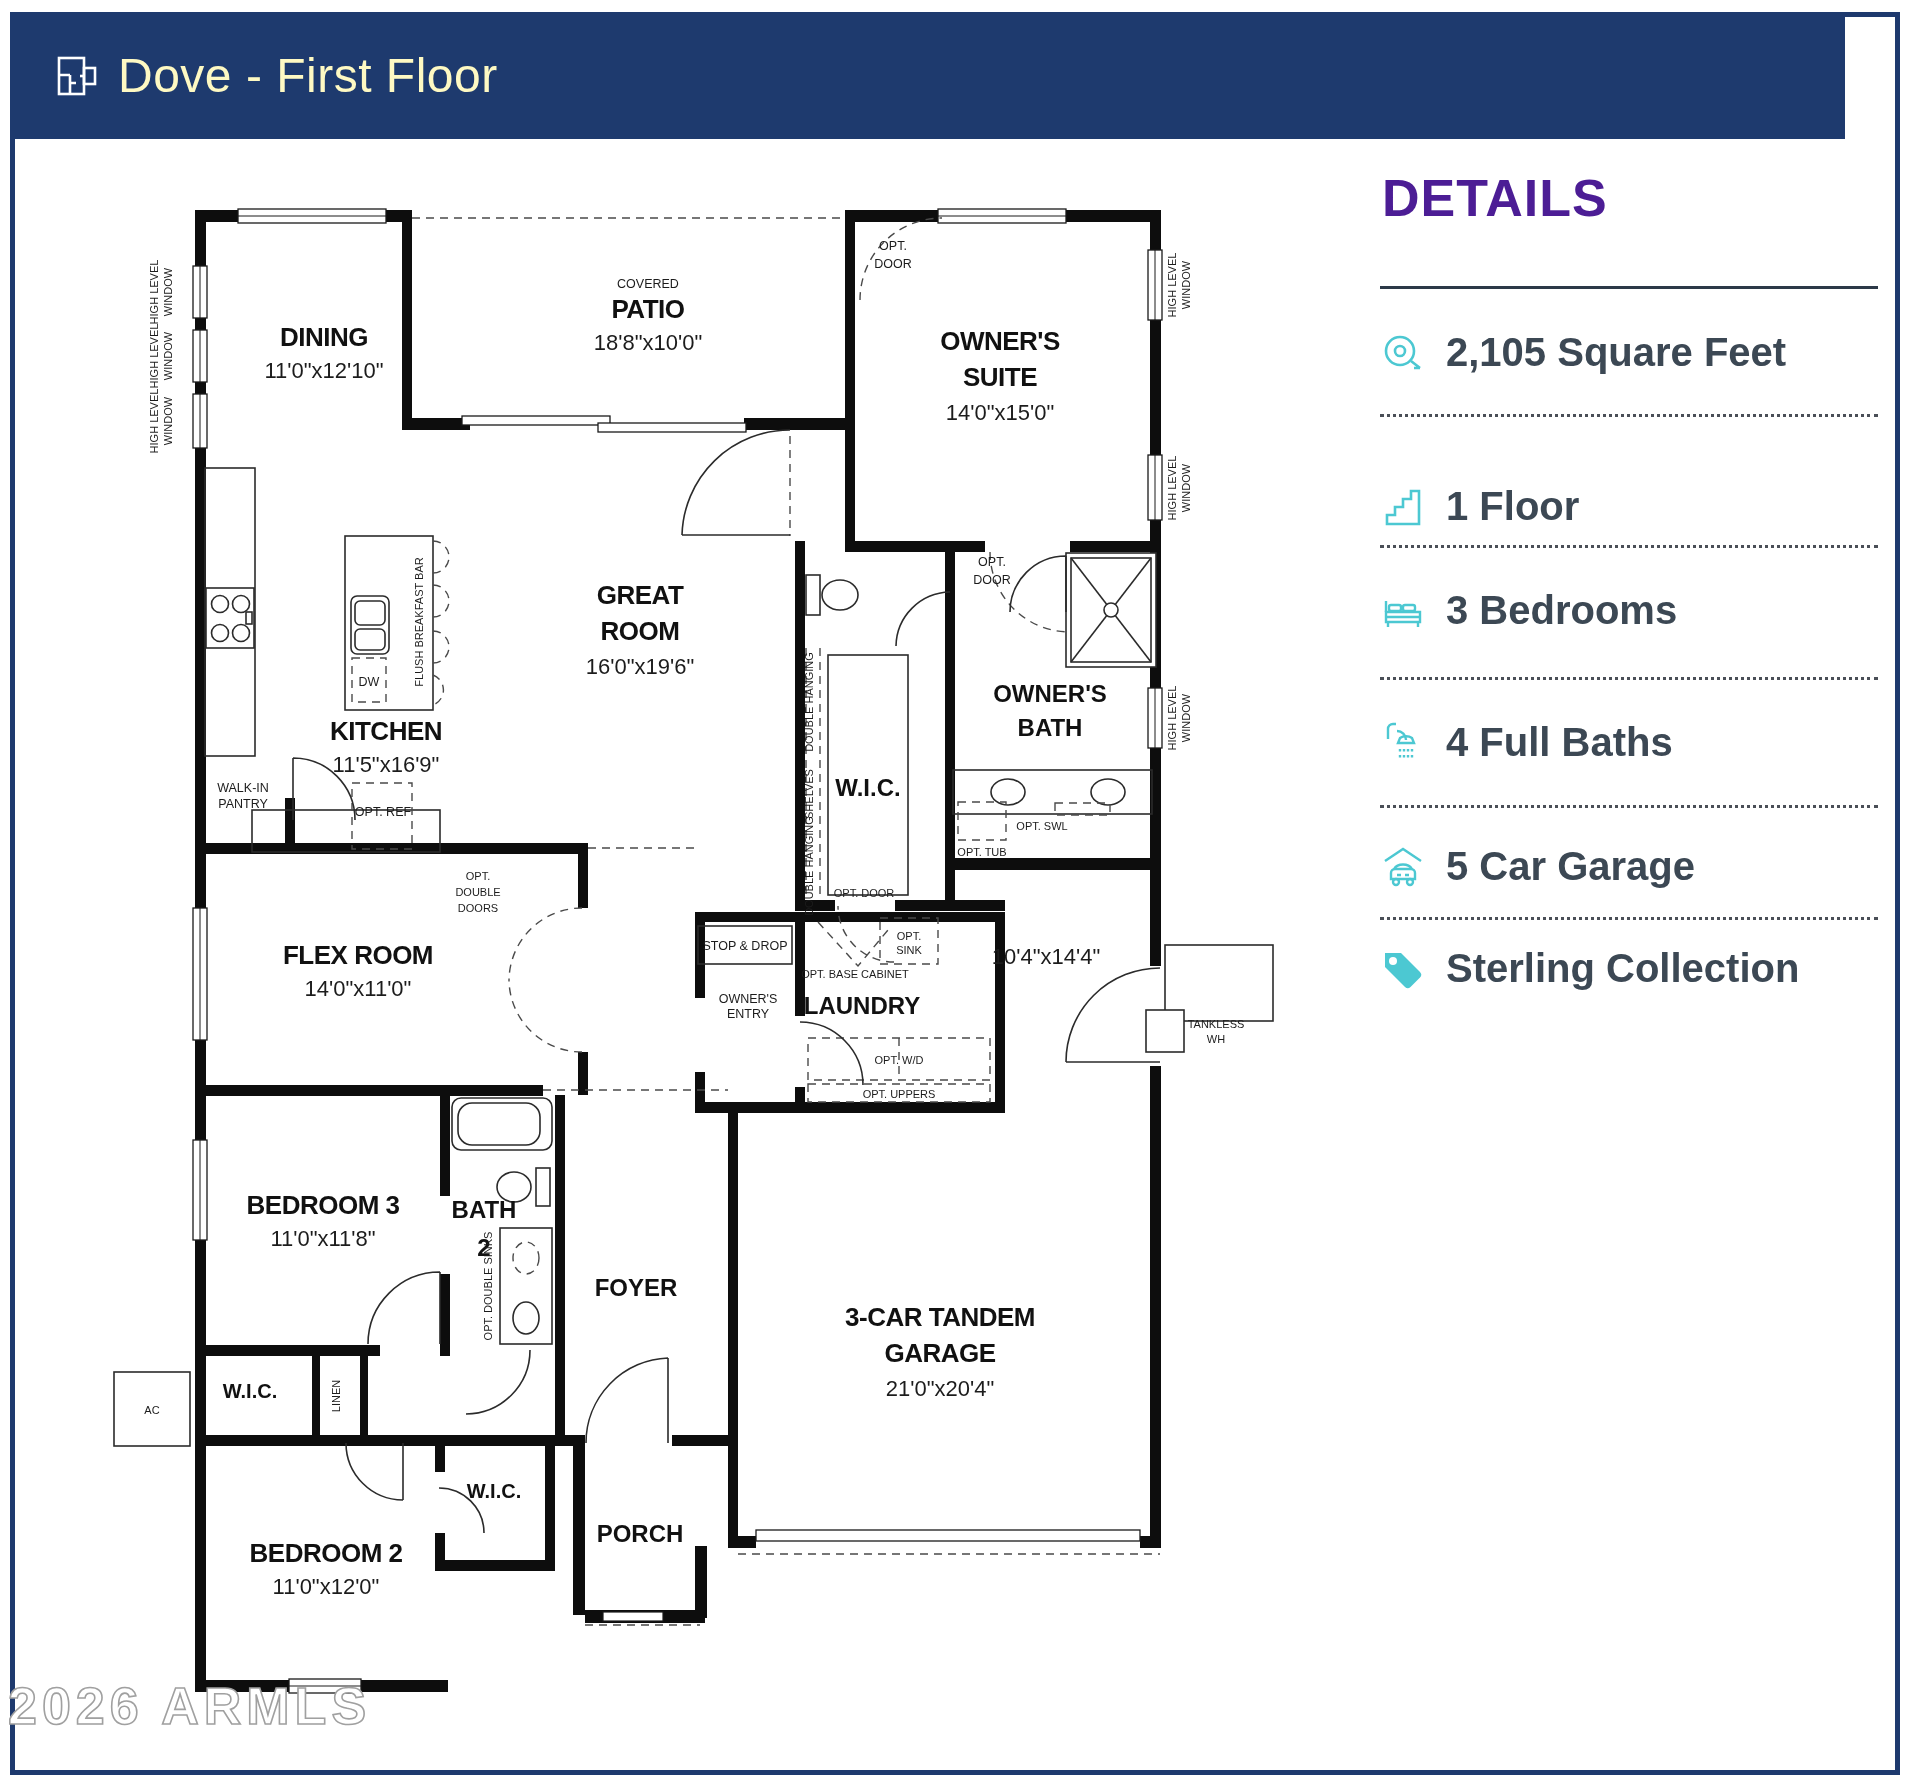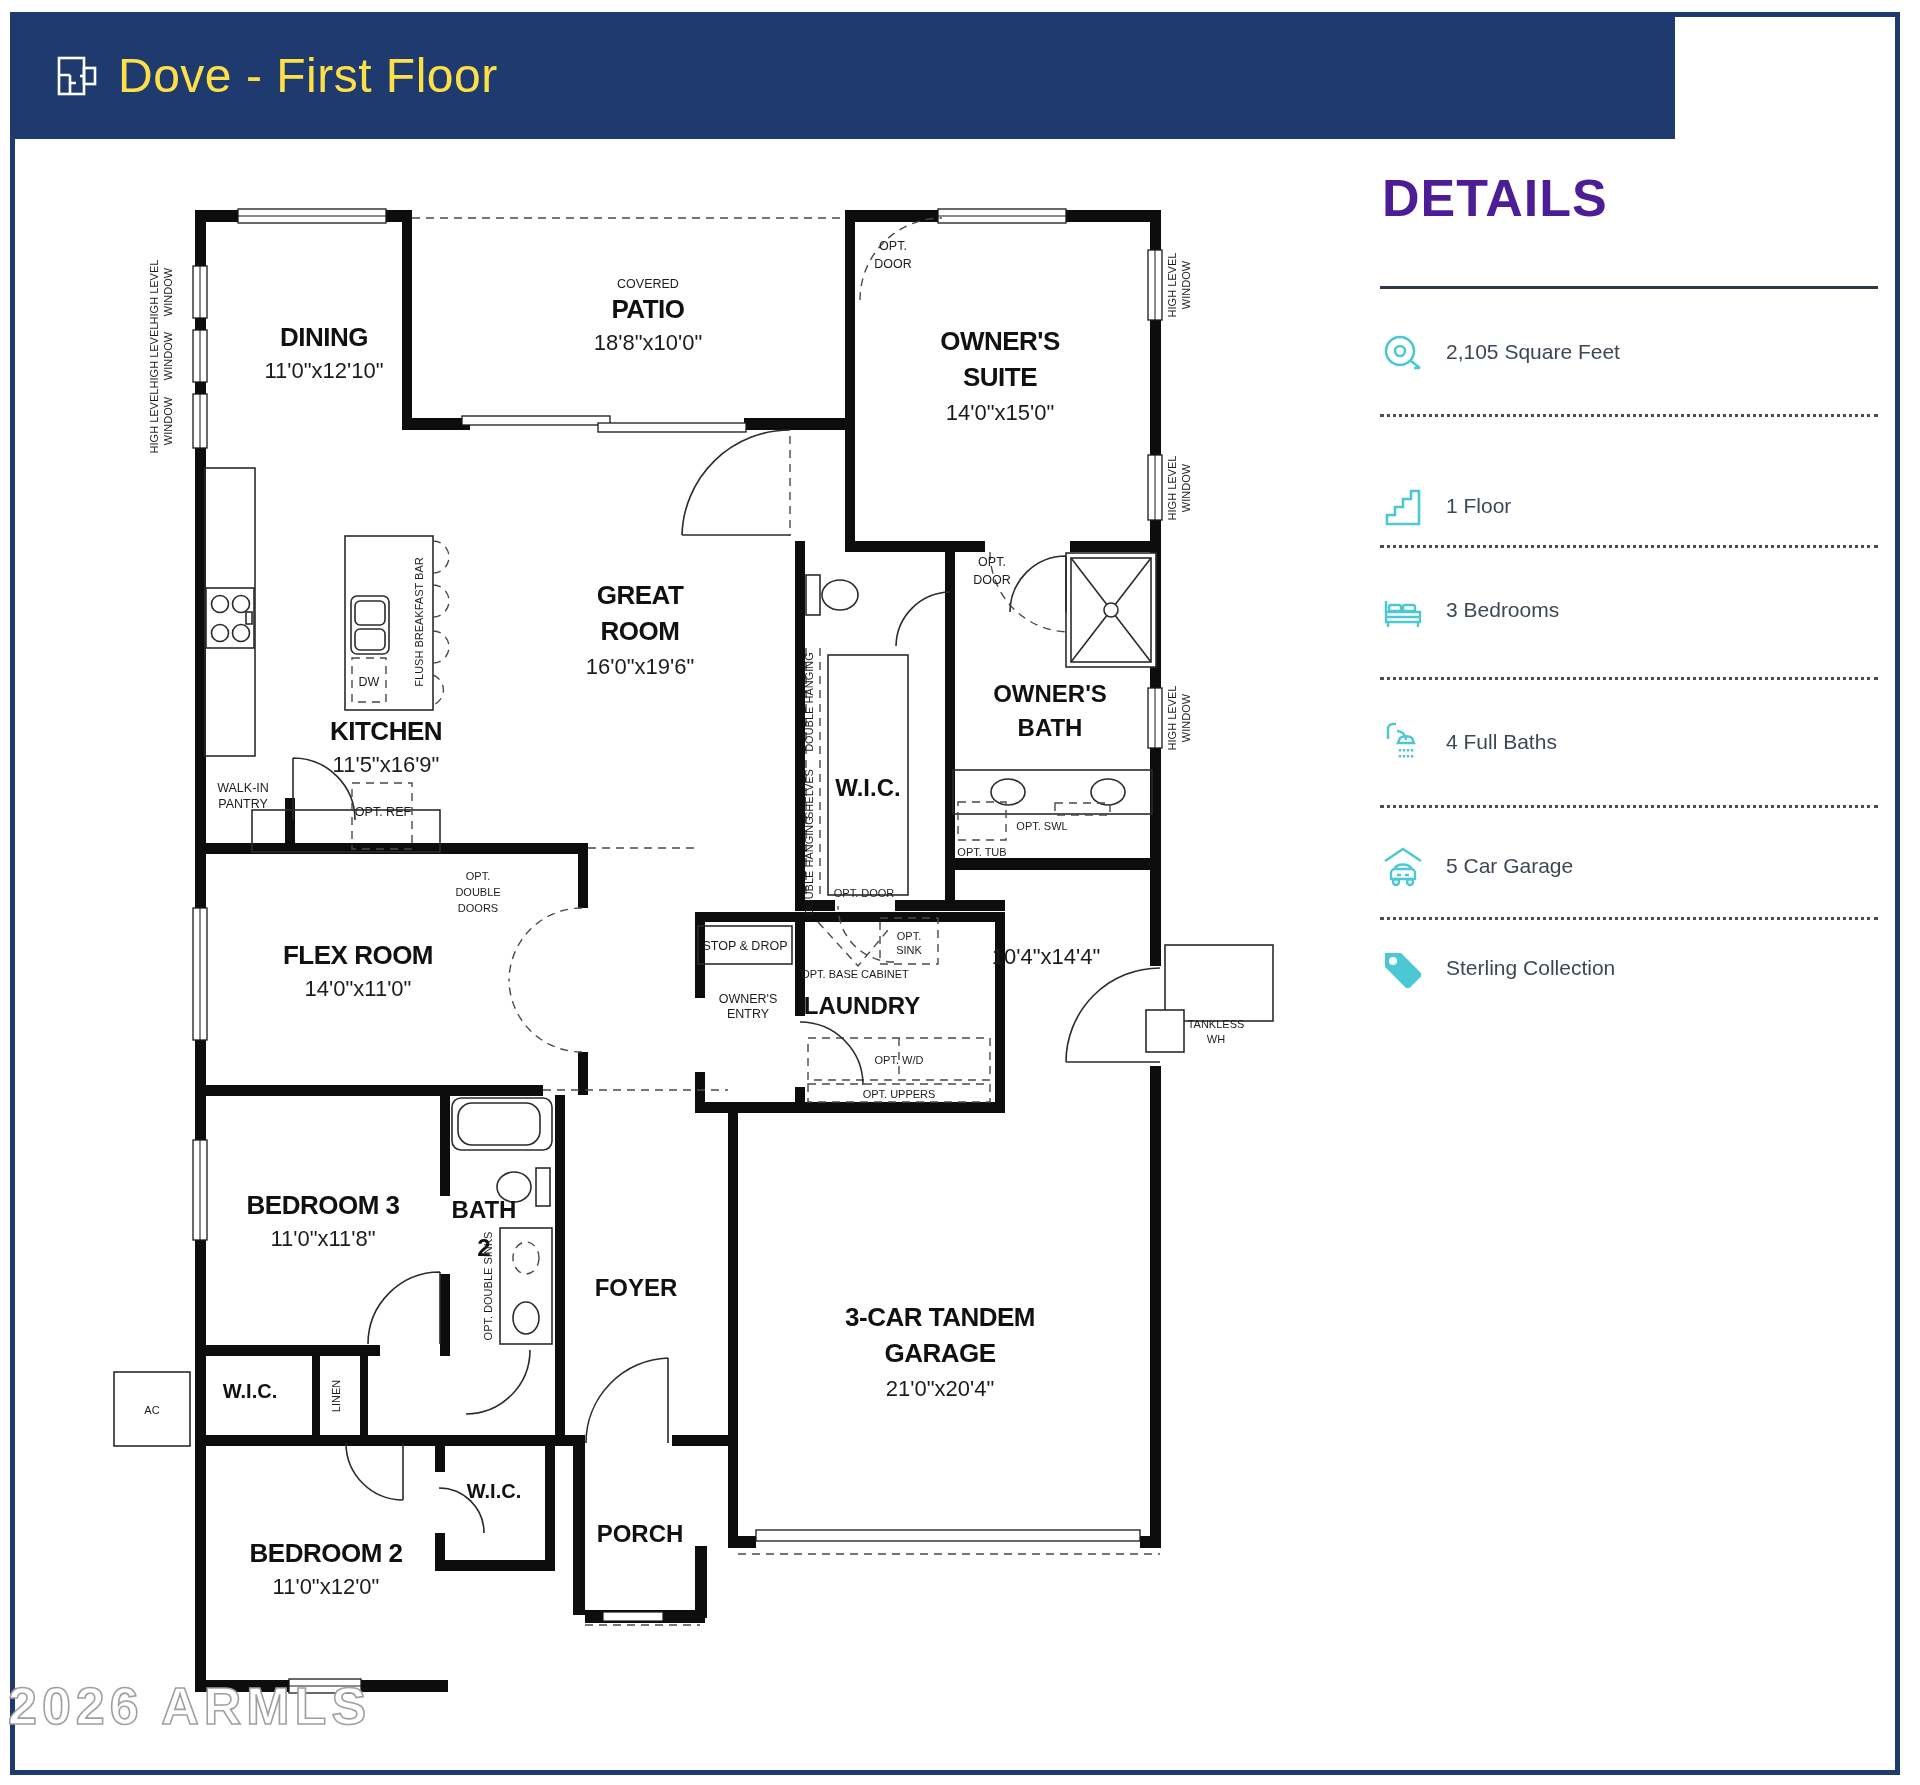--- a/index.html
+++ b/index.html
@@ -1,31 +1,31 @@
 <!DOCTYPE html>
 <html><head>
 <meta charset="utf-8">
 <style>
   html,body{margin:0;padding:0;background:#fff;}
   body{width:1920px;height:1785px;position:relative;overflow:hidden;
        font-family:"Liberation Sans",sans-serif;}
   .page-frame{position:absolute;left:10px;top:12px;width:1890px;height:1763px;
        border:5px solid #1e3a6e;box-sizing:border-box;background:#fff;}
-  .header-bar{position:absolute;left:10px;top:12px;width:1665px;height:127px;
-       background:#1e3a6e;display:flex;align-items:center;color:#fde047;z-index:5;}
+  .header-bar{position:absolute;left:10px;top:12px;width:1835px;height:127px;
+       background:#1e3a6e;display:flex;align-items:center;color:#fef9c3;z-index:5;}
   .header-bar .hicon{margin-left:44px;width:46px;height:46px;flex:0 0 auto;}
   .header-title{margin-left:18px;font-size:48px;font-weight:500;letter-spacing:.5px;}
   
   .details{position:absolute;left:1380px;top:0;width:500px;z-index:4;}
   .d-head{position:absolute;top:168px;left:2px;font-size:52px;font-weight:700;
        color:#4c1d95;letter-spacing:1px;}
   .d-underline{position:absolute;top:286px;left:0;width:498px;height:3px;background:#2c3948;}
   .d-item{position:absolute;left:0;width:498px;height:48px;display:flex;align-items:center;gap:20px;}
   .d-item .d-icon{width:46px;height:46px;flex:0 0 auto;}
-  .d-label{font-size:21px;color:#3c4854;}
+  .d-label{font-size:40px;color:#3c4854;font-weight:bold;}
   .d-sep{position:absolute;left:0;width:498px;height:0;border-top:3px dotted #4a4f57;}
   .t1{top:328px}.t2{top:482px}.t3{top:586px}.t4{top:718px}.t5{top:842px}.t6{top:944px}
   .s1{top:414px}.s2{top:545px}.s3{top:677px}.s4{top:805px}.s5{top:917px}
   
   .plan{position:absolute;left:0;top:0;z-index:2;}
   .plan .wall{fill:#0d0d0d;}
   .plan .thin{fill:none;stroke:#2b2b2b;stroke-width:1.6;}
   .plan .thinf{fill:#fff;stroke:#2b2b2b;stroke-width:1.6;}
   .plan .dash{fill:none;stroke:#4a4a4a;stroke-width:1.4;stroke-dasharray:8 6;}
   .plan .win{fill:#fff;stroke:#1a1a1a;stroke-width:1.3;}

